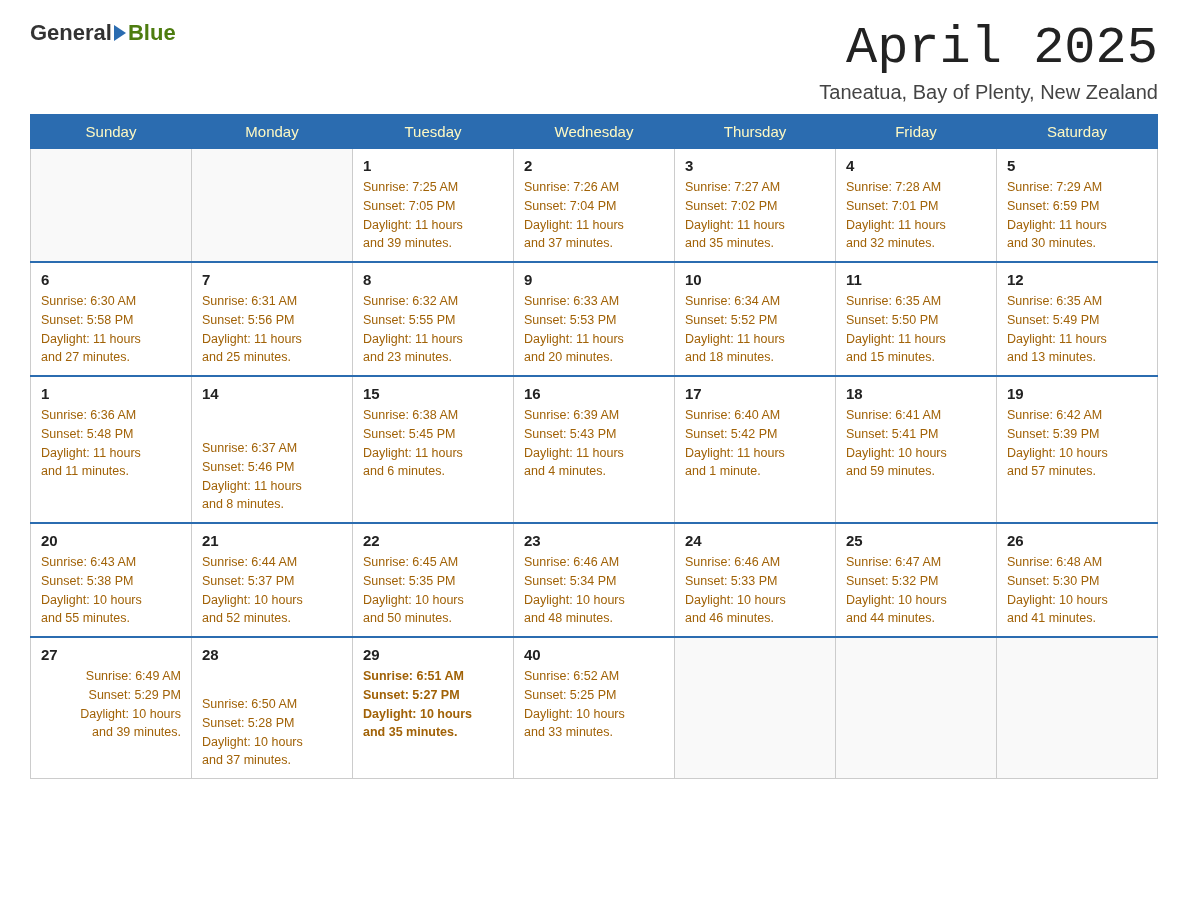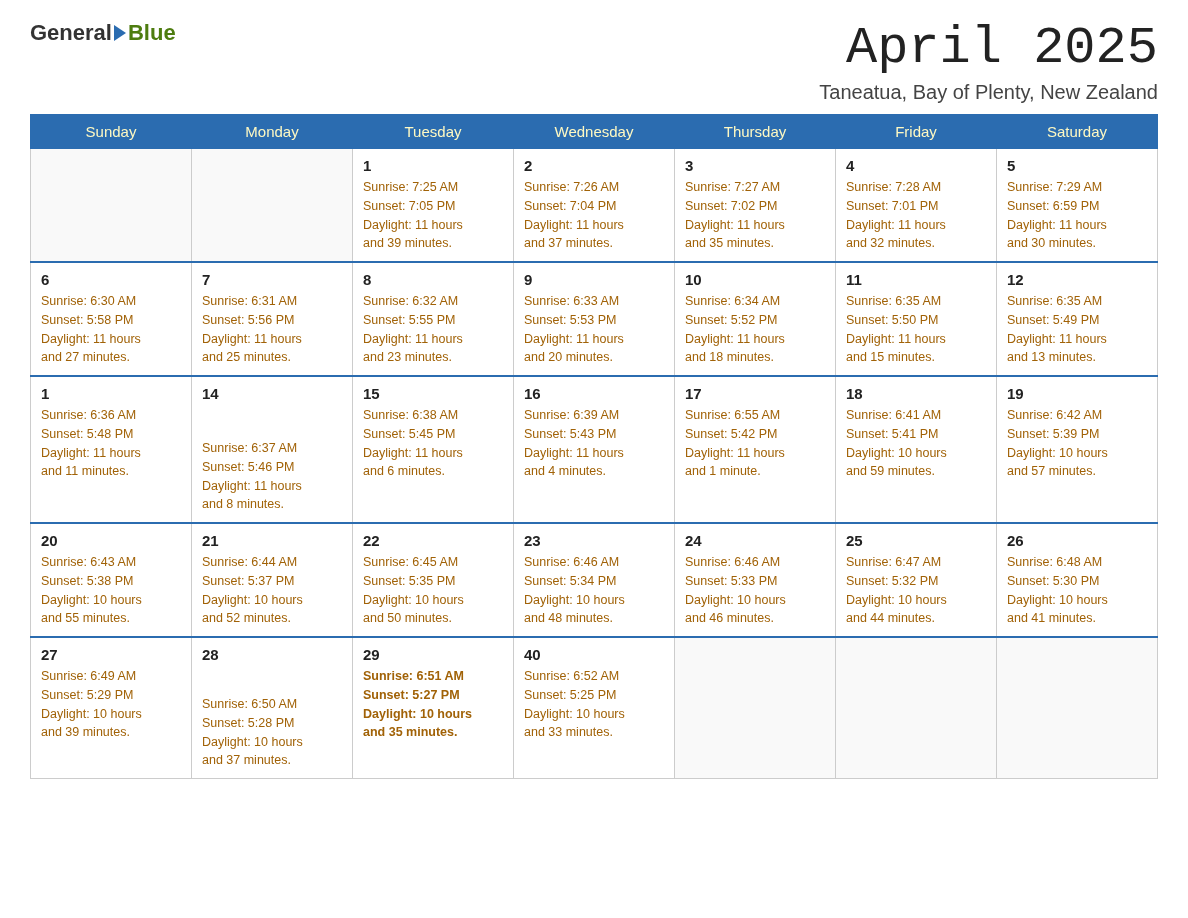--- a/index.html
+++ b/index.html
@@ -239,21 +239,21 @@
         </td>
         <td>
           <span class="day-num">16</span>
           <div class="day-info" style="white-space: pre-line;">Sunrise: 6:39 AM
 Sunset: 5:43 PM
 Daylight: 11 hours
 and 4 minutes.</div>
         </td>
         <td>
           <span class="day-num">17</span>
-          <div class="day-info" style="white-space: pre-line;">Sunrise: 6:55 AM
+          <div class="day-info" style="white-space: pre-line;">Sunrise: 6:40 AM
 Sunset: 5:42 PM
 Daylight: 11 hours
 and 1 minute.</div>
         </td>
         <td>
           <span class="day-num">18</span>
           <div class="day-info" style="white-space: pre-line;">Sunrise: 6:41 AM
 Sunset: 5:41 PM
 Daylight: 10 hours
 and 59 minutes.</div>
@@ -313,21 +313,21 @@
           <span class="day-num">26</span>
           <div class="day-info" style="white-space: pre-line;">Sunrise: 6:48 AM
 Sunset: 5:30 PM
 Daylight: 10 hours
 and 41 minutes.</div>
         </td>
       </tr>
       <tr class="row-border">
         <td>
           <span class="day-num">27</span>
-          <div class="day-info" style="white-space: pre-line;">Sunrise: 6:49 AM
+          <div class="day-info" style="white-space: pre-line; text-align: right;">Sunrise: 6:49 AM
 Sunset: 5:29 PM
 Daylight: 10 hours
 and 39 minutes.</div>
         </td>
         <td>
           <span class="day-num">28</span>
           <div class="day-info" style="white-space: pre-line; margin-top: 32px;">Sunrise: 6:50 AM
 Sunset: 5:28 PM
 Daylight: 10 hours
 and 37 minutes.</div>

